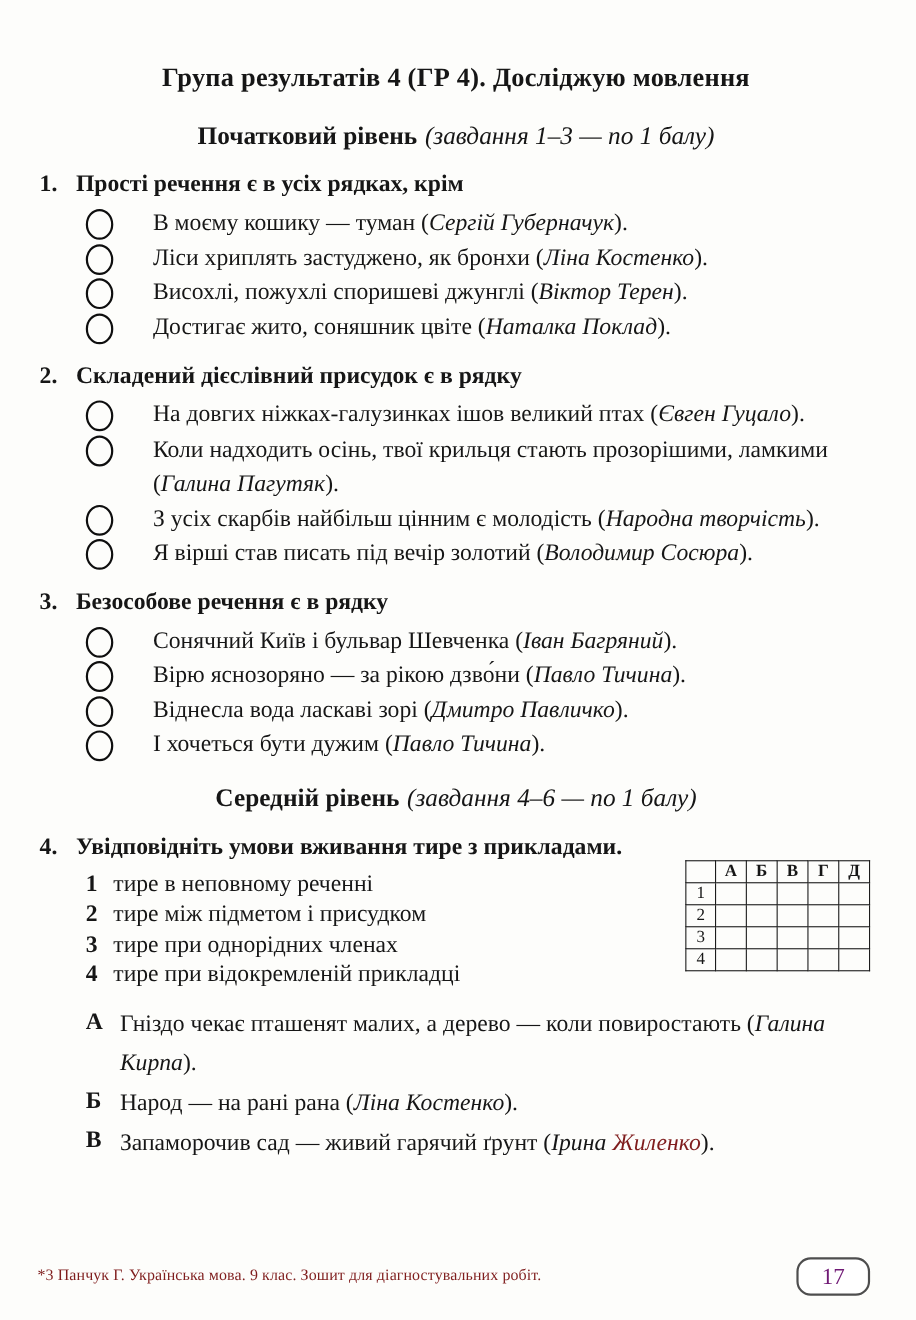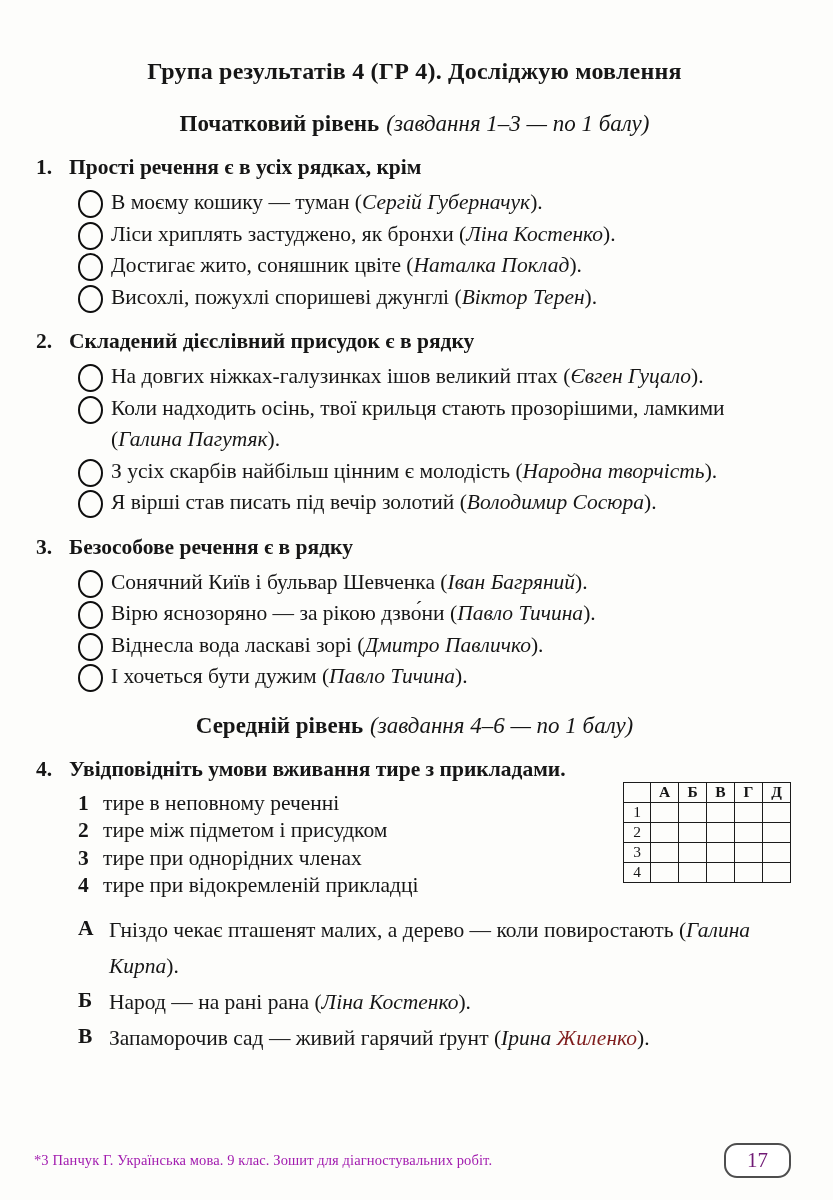--- a/index.html
+++ b/index.html
@@ -22,21 +22,21 @@
   }
   .level-line { text-align:center; font-size:23px; line-height:30px; margin-top:23px; }
   .level-name { font-weight:bold; }
   .level-note { font-style:italic; margin-left:7px; }
 
   .question { margin-top:13px; }
   .q-head { display:flex; font-weight:bold; font-size:21.5px; line-height:30px; }
   .q-num { width:33px; flex-shrink:0; }
 
   .options { margin-left:42px; margin-top:5px; }
-  .option { display:flex; align-items:flex-start; }
+  .option { display:flex; align-items:flex-start;gap:28px; }
   .radio {
     width:25px; height:28px;
     border:2.6px solid #0e0e0e;
     border-radius:50%;
     box-sizing:border-box;
     flex-shrink:0;
     margin:3px 8px 0 0;
     background:transparent;
   }
   .opt-text { font-size:21.5px; line-height:31.5px; }
@@ -62,21 +62,21 @@
   .examples { margin-left:42px; margin-top:12px; max-width:700px; }
   .example { display:flex; align-items:flex-start; }
   .ex-letter { font-weight:bold; width:31px; flex-shrink:0; font-size:21.5px; line-height:32.5px; }
   .ex-text { font-size:21.5px; line-height:36px; }
   .green { color:#7f1d1d; }
 
   .footer {
     position:absolute; left:34px; right:42px; bottom:22px;
     display:flex; justify-content:space-between; align-items:center;
   }
-  .footer-note { font-size:14.5px; color:#a21caf; letter-spacing:0.1px; }
+  .footer-note { font-size:14.5px; color:#7f1d1d; letter-spacing:0.1px; }
   .page-badge {
     border:2px solid #4e4e4e; border-radius:13px;
     padding:3px 21px;
     font-size:21px; color:#701a75;
     background:#fff;
   }
 </style>
 </head>
 <body>
 
@@ -98,25 +98,25 @@
         <div class="option">
           <span class="radio"></span>
           <div class="opt-text"><span>В моєму кошику — туман (</span><i>Сергій Губерначук</i><span>).</span></div>
         </div>
         <div class="option">
           <span class="radio"></span>
           <div class="opt-text"><span>Ліси хриплять застуджено, як бронхи (</span><i>Ліна Костенко</i><span>).</span></div>
         </div>
         <div class="option">
           <span class="radio"></span>
+          <div class="opt-text"><span>Висохлі, пожухлі споришеві джунглі (</span><i>Віктор Терен</i><span>).</span></div>
+        </div>
+        <div class="option">
+          <span class="radio"></span>
           <div class="opt-text"><span>Достигає жито, соняшник цвіте (</span><i>Наталка Поклад</i><span>).</span></div>
-        </div>
-        <div class="option">
-          <span class="radio"></span>
-          <div class="opt-text"><span>Висохлі, пожухлі споришеві джунглі (</span><i>Віктор Терен</i><span>).</span></div>
         </div>
       </div>
     </div>
 
     <div class="question">
       <div class="q-head">
         <span class="q-num">2.</span>
         <span>Складений дієслівний присудок є в рядку</span>
       </div>
       <div class="options">

